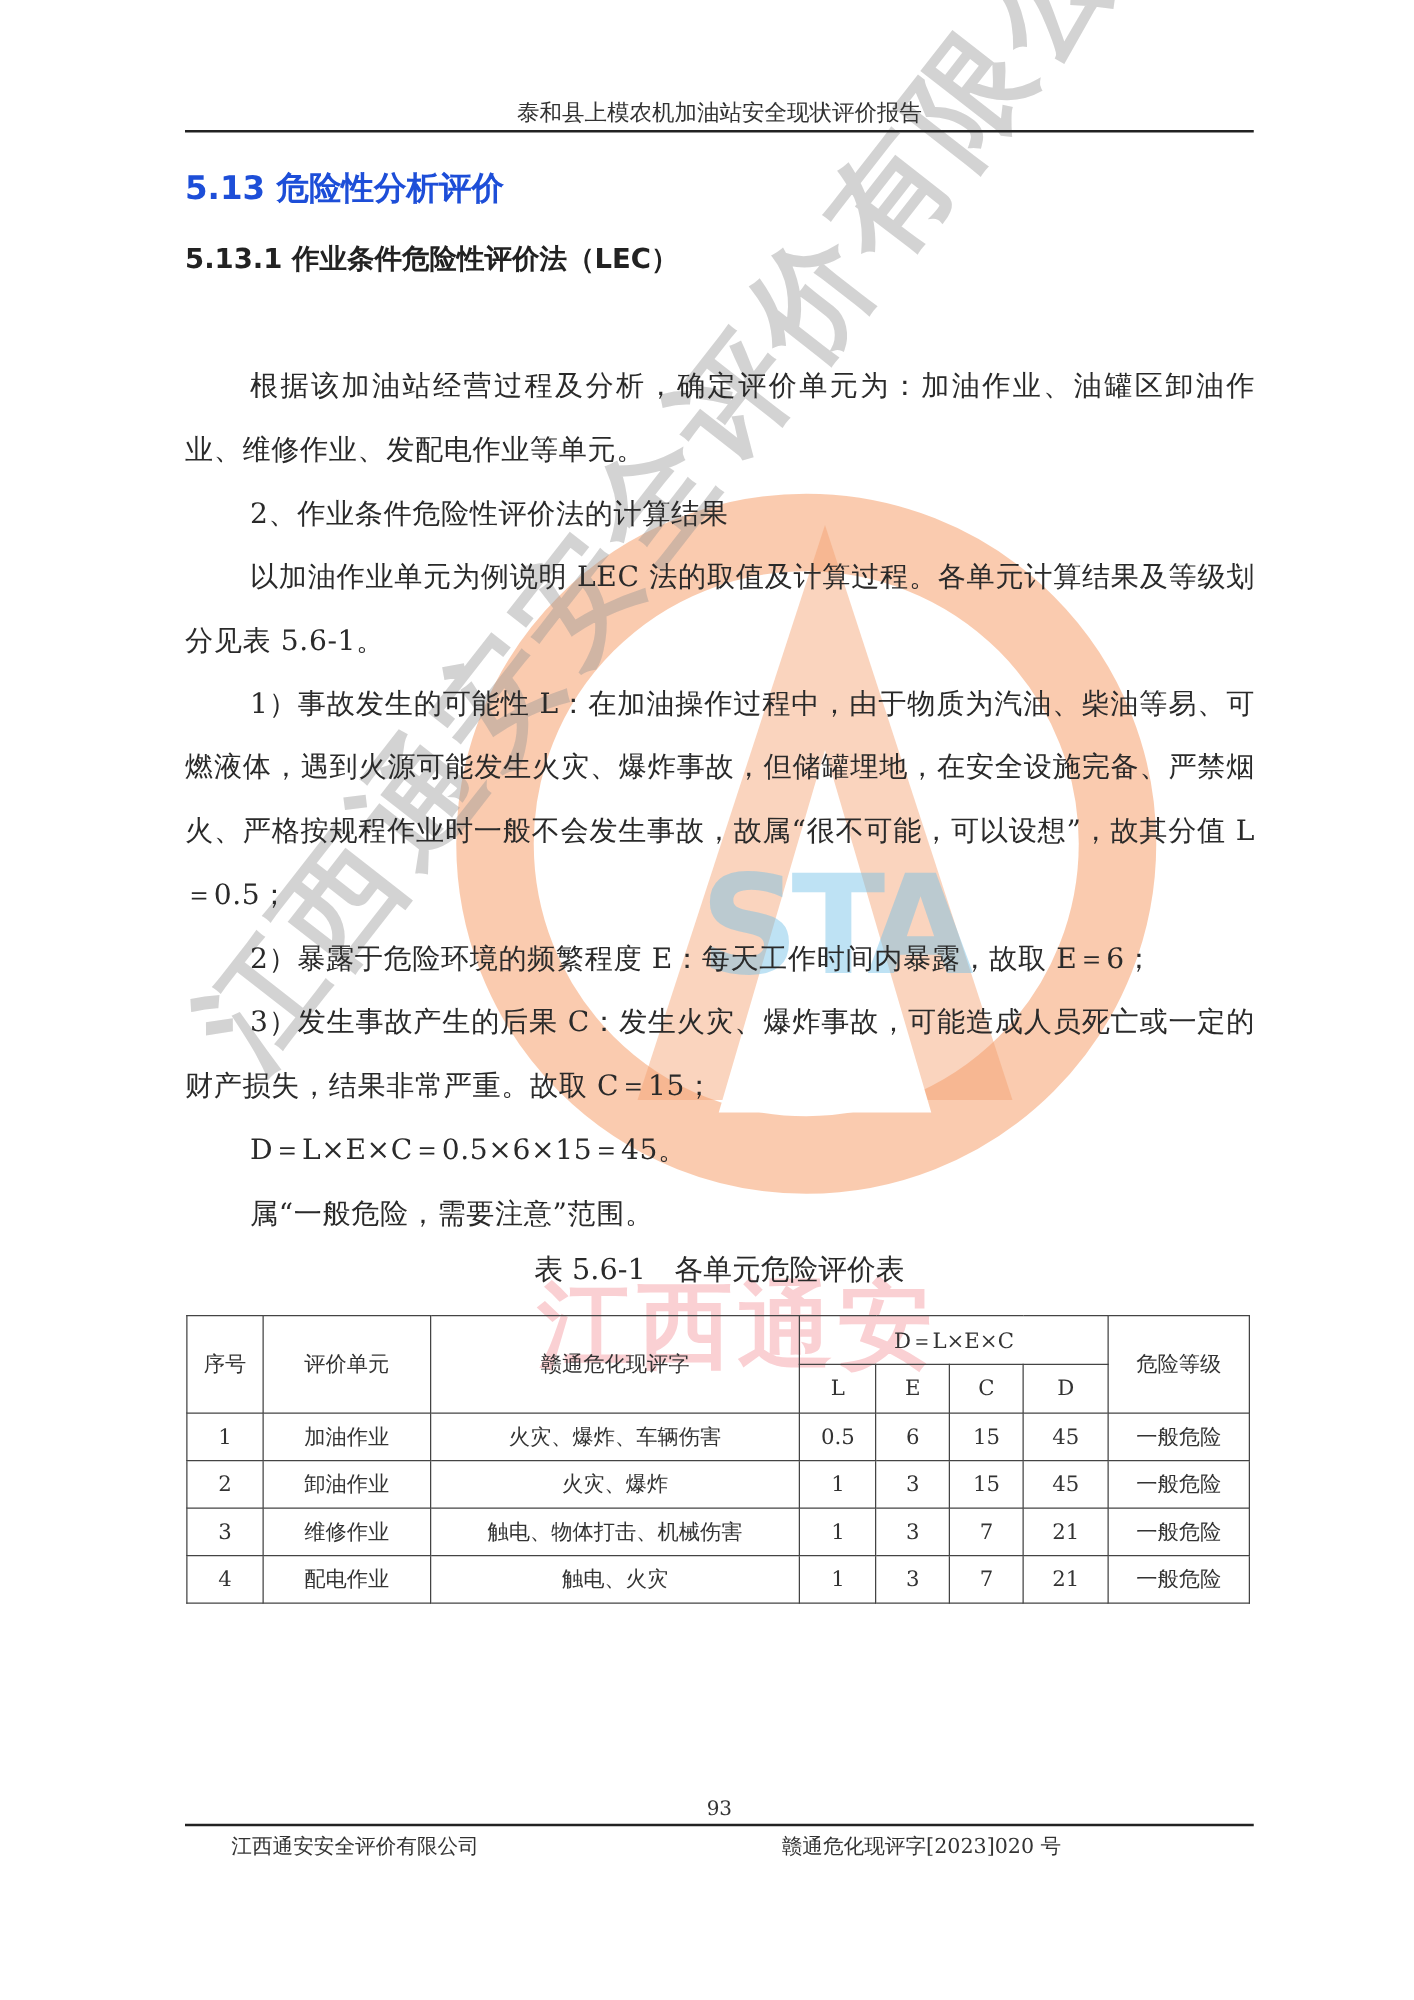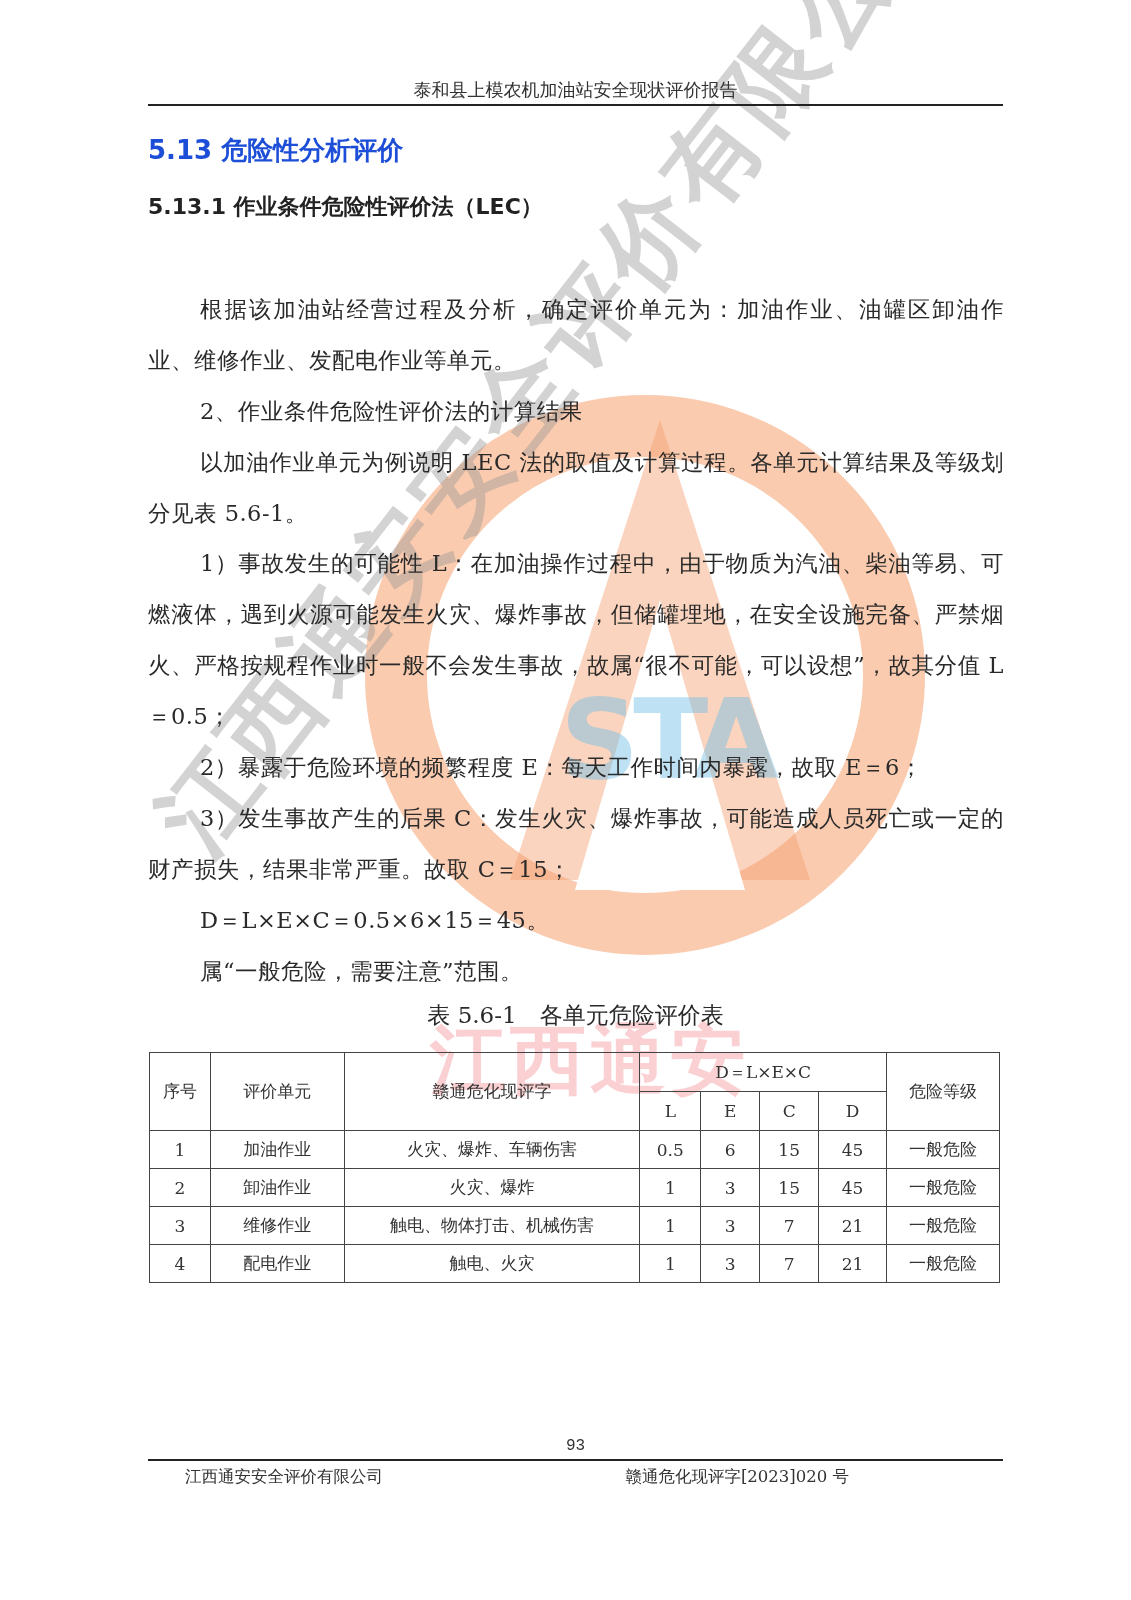--- a/index.html
+++ b/index.html
@@ -74,21 +74,21 @@
     }
     table.eval th, table.eval td {
       border: 1px solid #444; text-align: center; font-weight: normal; padding: 0;
     }
     table.eval tr.hrow1 th { height: 38px; }
     table.eval tr.hrow2 th { height: 38px; }
     table.eval td { height: 37px; }
 
     .page-number {
       position: absolute; left: 148px; width: 855px; top: 1437px; text-align: center;
-      font-size: 16px; color: #333; font-family: Liberation Mono, monospace;
+      font-size: 16px; color: #333;
     }
     .footer-rule { position: absolute; left: 148px; width: 855px; top: 1459px; height: 2px; background: #222; }
     .footer-left { position: absolute; left: 185px; top: 1466px; font-size: 16.5px; color: #333; }
     .footer-right { position: absolute; right: 170px; top: 1466px; font-size: 16.5px; color: #333; }
   </style>
 </head>
 <body>
 
 <div class="watermark wm-circle"></div>
 <div class="watermark wm-a"></div>

